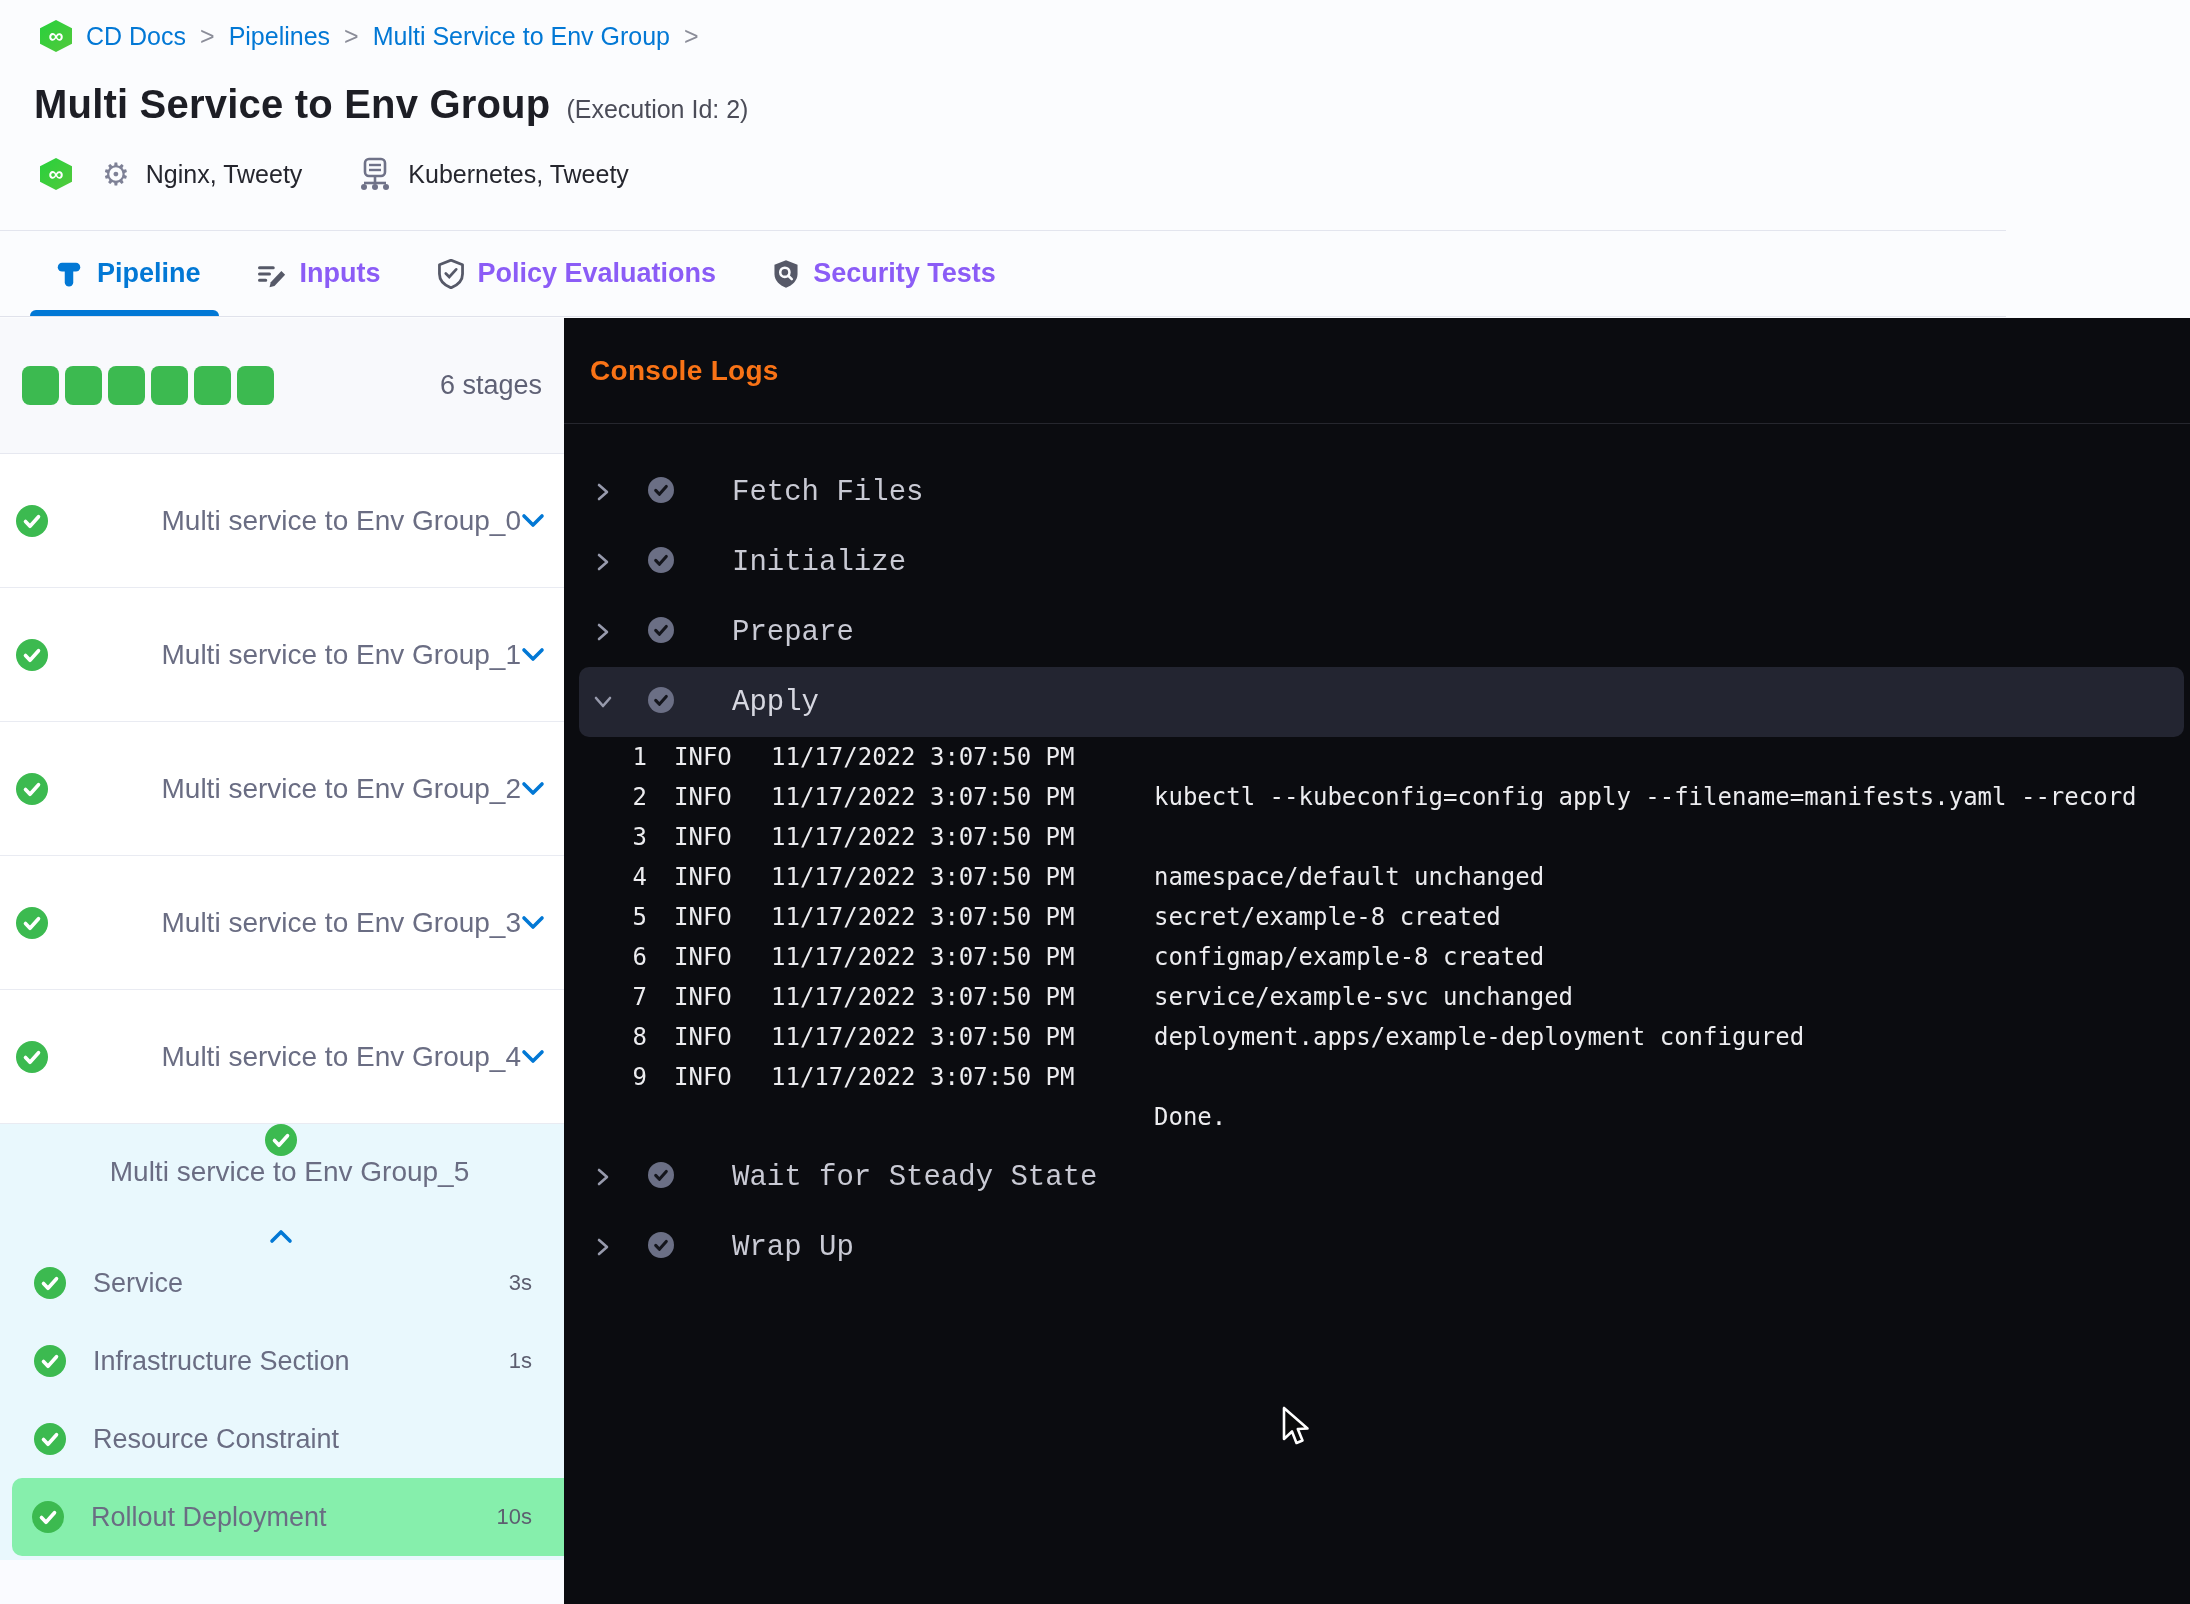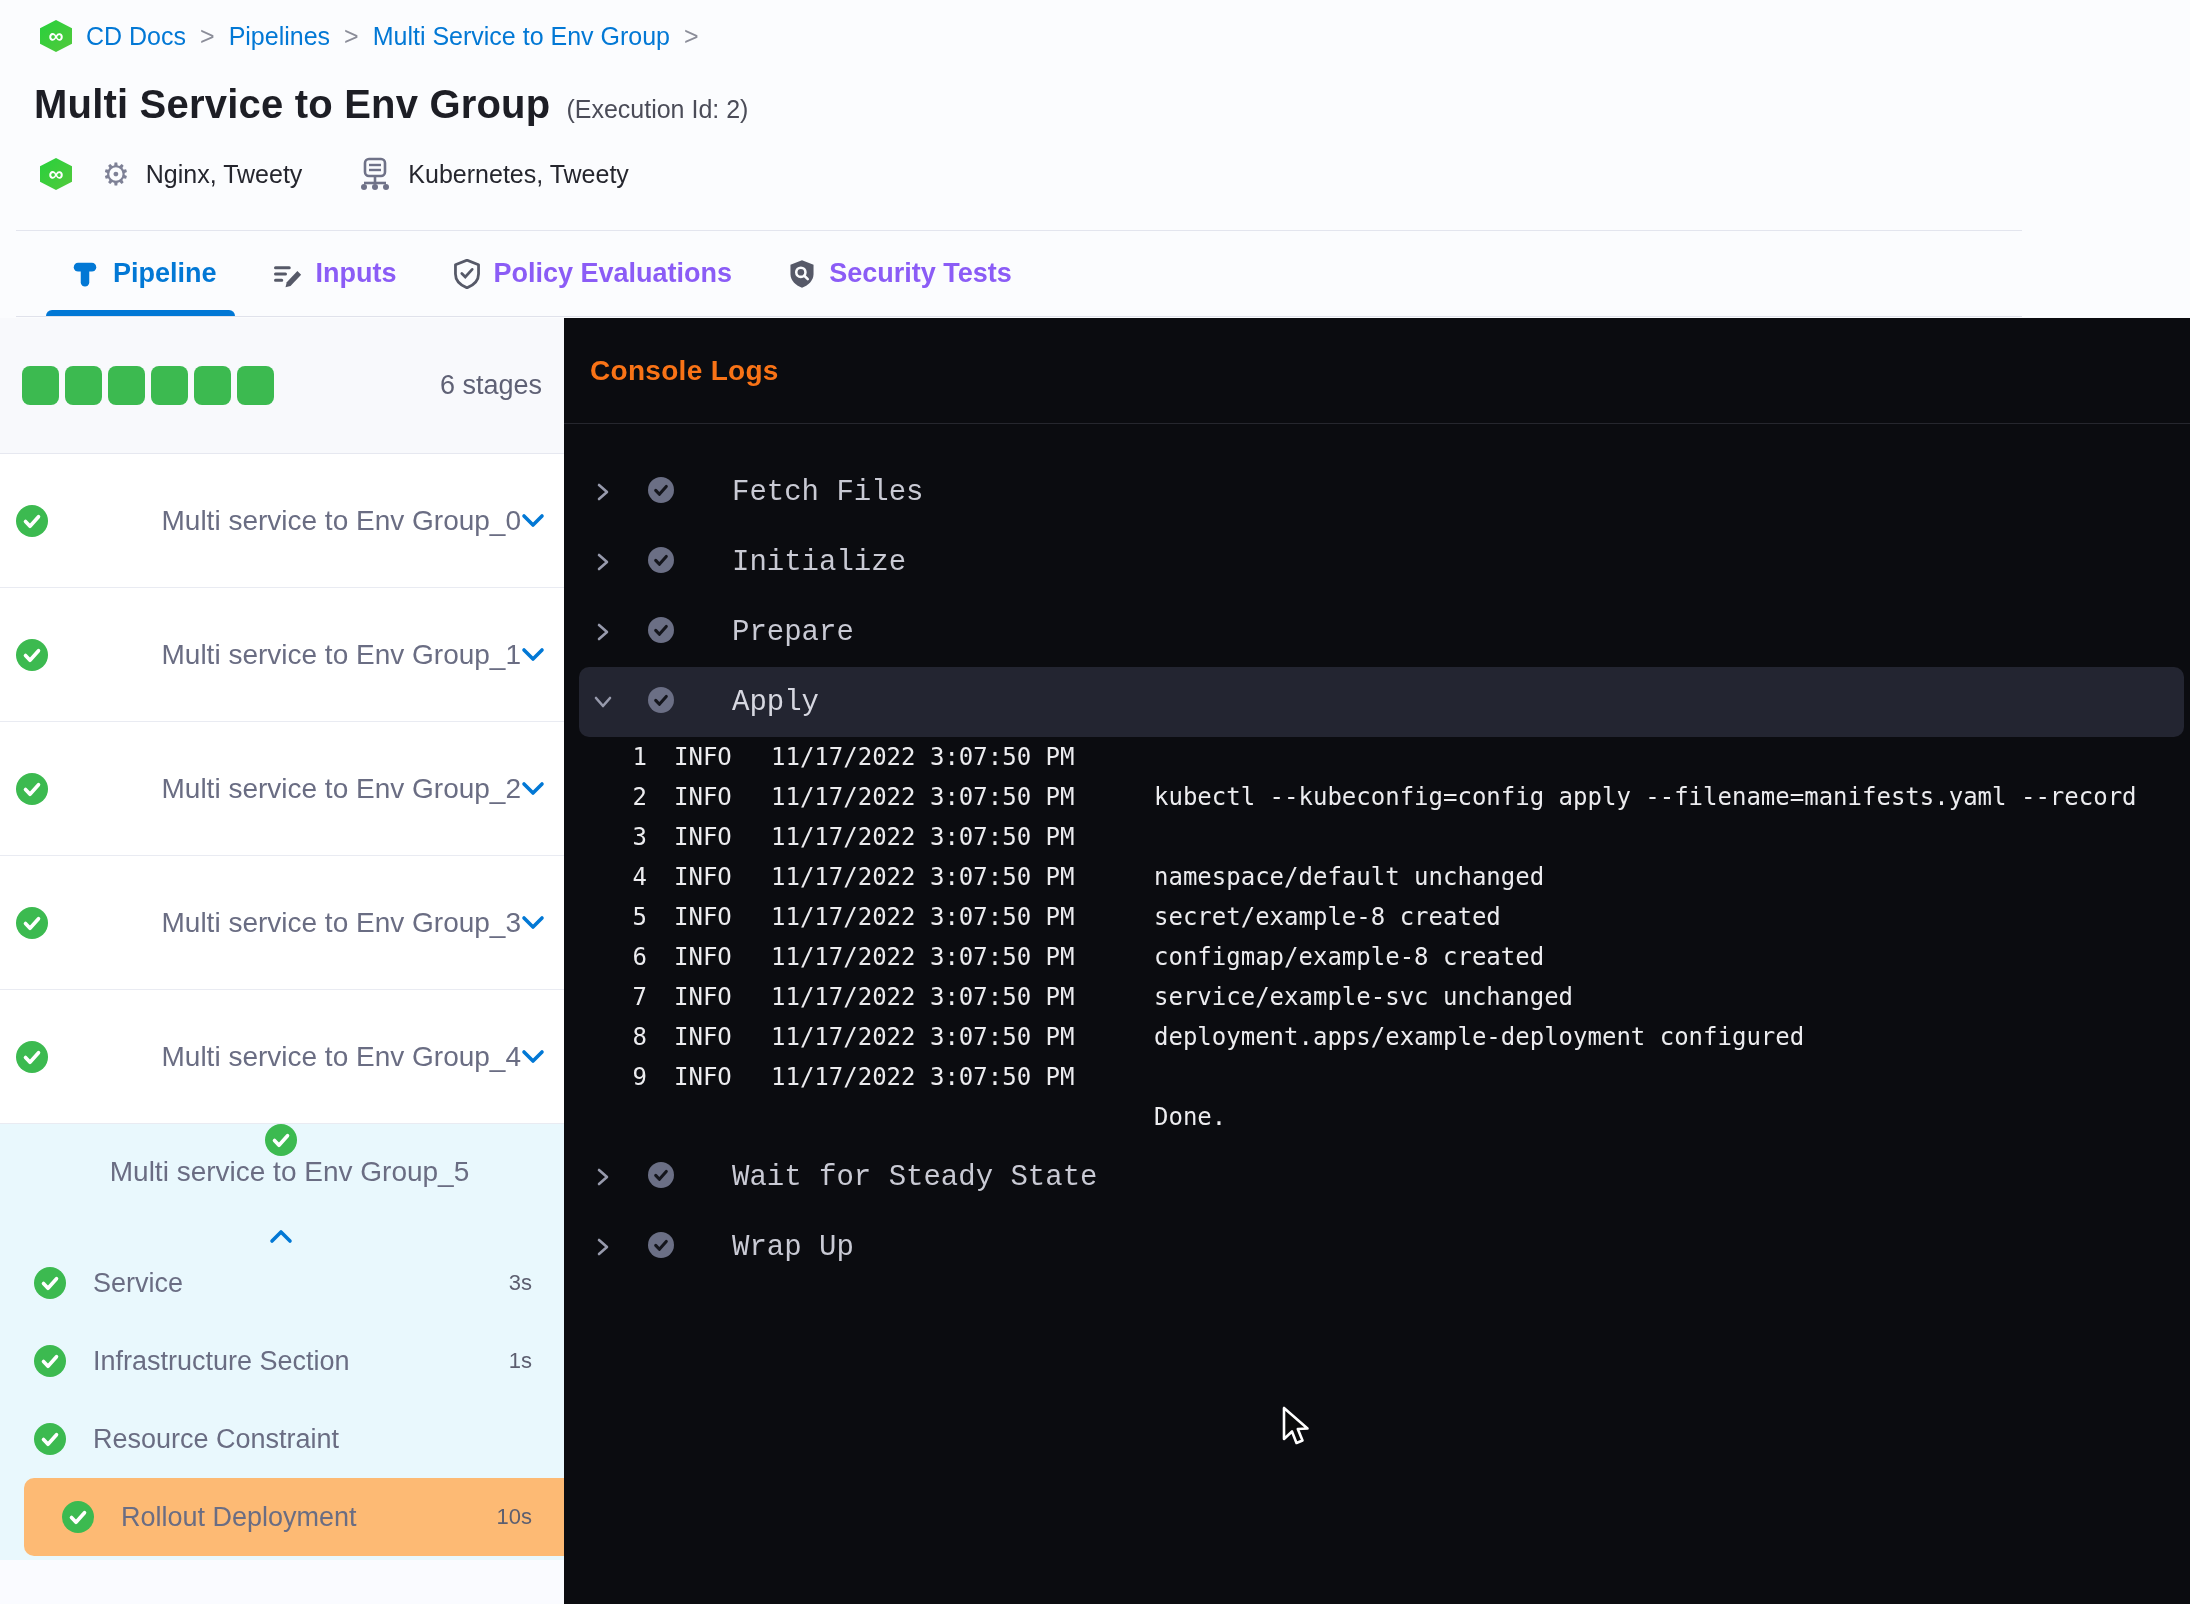--- a/index.html
+++ b/index.html
@@ -18,21 +18,21 @@
     font-size:21px;font-weight:bold;flex:0 0 auto;}
   .title-row{position:absolute;left:34px;top:82px;display:flex;align-items:baseline;}
   .title-row h1{margin:0;font-size:40px;font-weight:bold;color:#1d1e25;letter-spacing:.2px;}
   .exec-id{margin-left:16px;font-size:25px;color:#4b4c58;}
   .meta-row{position:absolute;left:40px;top:156px;height:36px;display:flex;align-items:center;}
   .gear{font-size:31px;color:#7e8196;margin-left:30px;line-height:1;}
   .meta-label{font-size:25px;color:#25262e;margin-left:16px;}
   .k8s-icon{margin-left:56px;}
 
   
-  .tabs{position:absolute;left:16px;top:230px;width:2006px;height:87px;
+  .tabs{position:absolute;left:0;top:230px;width:2006px;height:87px;
     border-top:1px solid #e3e5ee;border-bottom:1px solid #e0e2eb;
     display:flex;align-items:center;padding-left:54px;gap:56px;box-sizing:border-box;background:#fbfcfe;}
   .tab{display:flex;align-items:center;gap:13px;height:100%;position:relative;cursor:pointer;
     font-size:27px;color:#8b5cf6;font-weight:600;}
   .tab.active{color:#0278d5;font-weight:bold;}
   .tab.active::after{content:"";position:absolute;left:-24px;right:-18px;bottom:0;height:6px;
     background:#0278d5;border-radius:6px 6px 0 0;}
 
   
   .sidebar{position:absolute;left:0;top:318px;width:564px;height:1286px;background:#ffffff;}
@@ -40,21 +40,21 @@
     display:flex;align-items:center;justify-content:space-between;padding:0 22px;box-sizing:border-box;}
   .squares{display:flex;gap:6px;}
   .square{width:37px;height:39px;border-radius:8px;background:#3cba50;}
   .stage-count{font-size:27px;color:#5f6175;}
   .stage-row{height:134px;border-bottom:1px solid #e9ebf2;display:flex;align-items:center;
     padding:0 19px 0 16px;box-sizing:border-box;cursor:pointer;background:#fff;text-align:right;}
   .stage-label{font-size:28px;color:#6a6d83;margin-left:18px;flex:1;}
   .expanded-stage{background:#e9f8fd;border-bottom:1px solid #dfe1ea;}
   .expanded-stage .stage-row{background:transparent;border-bottom:none;height:120px;flex-direction:column;}
   .substep-row{height:78px;display:flex;align-items:center;padding:0 32px 0 34px;box-sizing:border-box;cursor:pointer;}
-  .substep-row.selected{background:#fdba74;border-radius:10px 0 0 10px;margin-left:24px;padding-left:38px;}
+  .substep-row.selected{background:#86efac;border-radius:10px 0 0 10px;margin-left:12px;padding-left:20px;}
   .substep-label{font-size:27px;color:#6a6d83;margin-left:27px;flex:1;}
   .substep-duration{font-size:22px;color:#5d5f70;}
   .sidebar-tail{position:absolute;left:0;bottom:0;height:44px;width:564px;background:#fafbff;}
 
   
   .console{position:absolute;left:564px;top:318px;width:1626px;height:1286px;background:#0b0c10;}
   .console-header{height:106px;border-bottom:1px solid #26272e;display:flex;align-items:center;
     padding-left:26px;box-sizing:border-box;}
   .console-title{font-size:28px;font-weight:bold;color:#f97316;letter-spacing:.3px;}
   .console-steps{padding-top:33px;padding-left:9px;}

